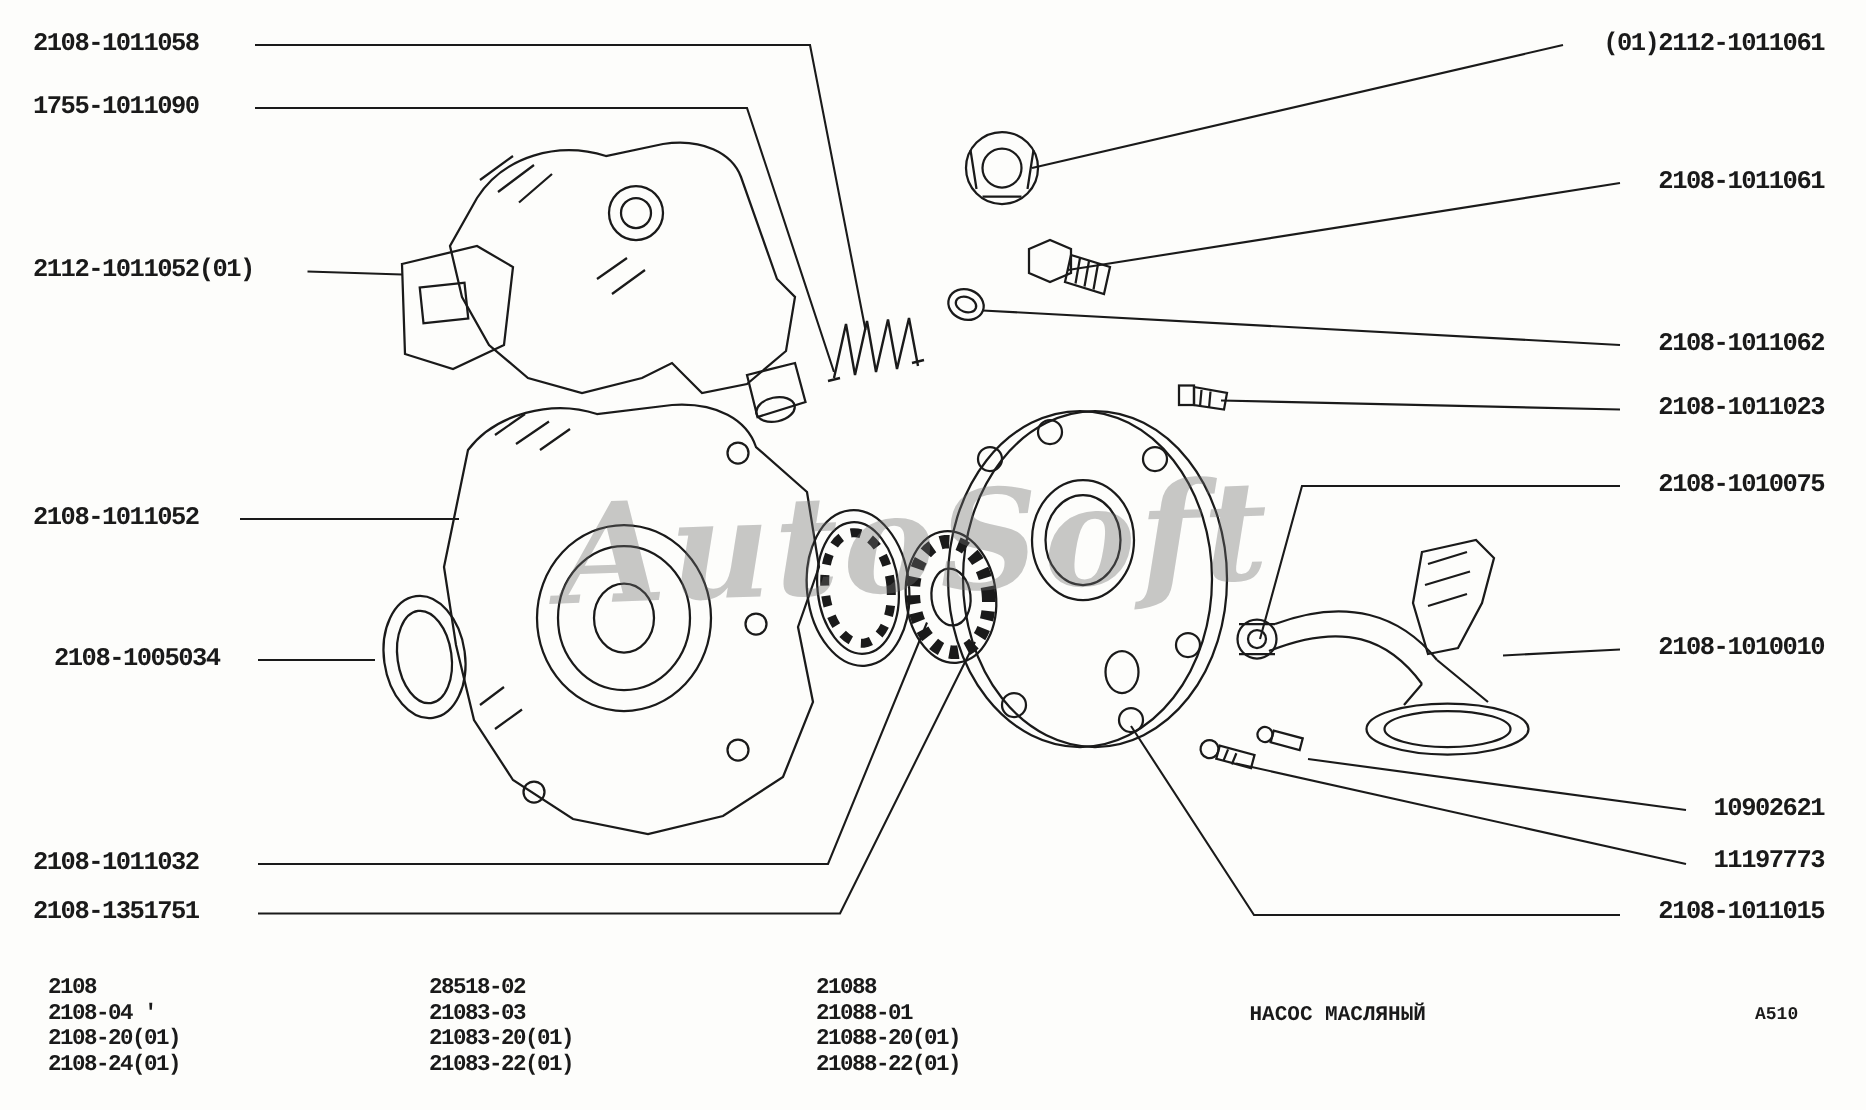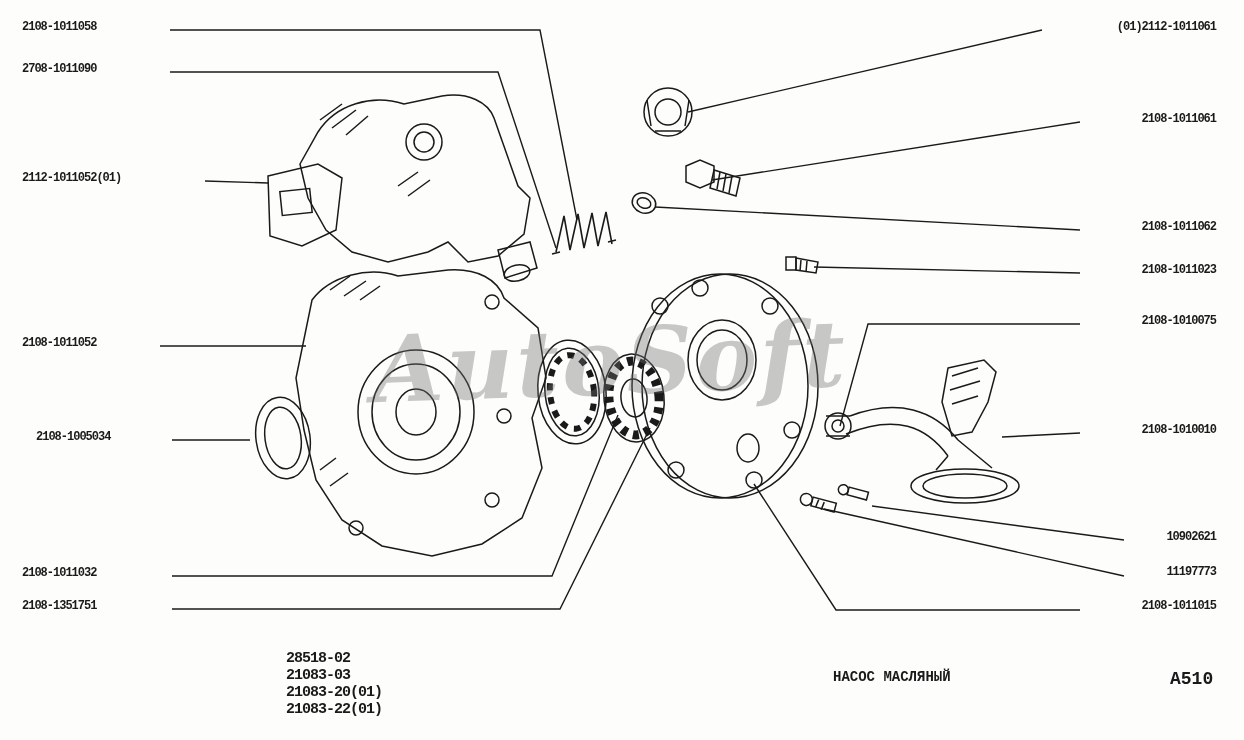--- a/index.html
+++ b/index.html
@@ -8,21 +8,21 @@
     width:1244px;height:740px;
     background:#fdfdfb;
     overflow:hidden;
     font-family:"Liberation Mono","DejaVu Sans Mono",monospace;
     color:#1a1a1a;
   }
   svg.art{position:absolute;left:0;top:0;}
   .lbl{
     position:absolute;
     font-weight:700;
-    font-size:12px;
+    font-size:17px;
     letter-spacing:-1px;
     white-space:nowrap;
   }
   .lbl.right{text-align:center;}
   .watermark{
     position:absolute;
     left:372px;top:308px;
     font-family:"DejaVu Serif","Liberation Serif",serif;
     font-style:italic;
     font-weight:700;
@@ -42,21 +42,21 @@
     white-space:nowrap;
   }
   .caption{
     position:absolute;
     top:669px;left:833px;
     font-weight:700;font-size:14px;letter-spacing:0px;
   }
   .sheetcode{
     position:absolute;
     top:669px;left:1170px;
-    font-weight:700;font-size:18px;
+    font-weight:700;font-size:12px;
   }
 </style>
 </head>
 <body>
 
 <div class="page">
 
   <svg class="art" width="1244" height="740" viewBox="0 0 1244 740">
 
     <g stroke="#1a1a1a" stroke-width="1.4" fill="none">
@@ -186,40 +186,52 @@
       <g transform="rotate(15 852 492)">
         <circle cx="843" cy="492" r="5"></circle>
         <rect x="848" y="488" width="20" height="8"></rect>
       </g>
     </g>
   </svg>
 
   <div class="watermark">AutoSoft</div>
 
   <div class="lbl" style="left:22px;top:20px">2108-1011058</div>
-  <div class="lbl" style="left:22px;top:62px">2708-1011090</div>
+  <div class="lbl" style="left:22px;top:62px">1755-1011090</div>
   <div class="lbl" style="left:22px;top:171px">2112-1011052(01)</div>
   <div class="lbl" style="left:22px;top:336px">2108-1011052</div>
   <div class="lbl" style="left:36px;top:430px">2108-1005034</div>
   <div class="lbl" style="left:22px;top:566px">2108-1011032</div>
   <div class="lbl" style="left:22px;top:599px">2108-1351751</div>
 
   <div class="lbl right" style="right:28px;top:20px">(01)2112-1011061</div>
   <div class="lbl right" style="right:28px;top:112px">2108-1011061</div>
   <div class="lbl right" style="right:28px;top:220px">2108-1011062</div>
   <div class="lbl right" style="right:28px;top:263px">2108-1011023</div>
   <div class="lbl right" style="right:28px;top:314px">2108-1010075</div>
   <div class="lbl right" style="right:28px;top:423px">2108-1010010</div>
   <div class="lbl right" style="right:28px;top:530px">10902621</div>
   <div class="lbl right" style="right:28px;top:565px">11197773</div>
   <div class="lbl right" style="right:28px;top:599px">2108-1011015</div>
 
+  <div class="tcol" style="left:32px">
+    <div class="cell">2108</div>
+    <div class="cell">2108-04 '</div>
+    <div class="cell">2108-20(01)</div>
+    <div class="cell">2108-24(01)</div>
+  </div>
   <div class="tcol" style="left:286px">
     <div class="cell">28518-02</div>
     <div class="cell">21083-03</div>
     <div class="cell">21083-20(01)</div>
     <div class="cell">21083-22(01)</div>
   </div>
+  <div class="tcol" style="left:544px">
+    <div class="cell">21088</div>
+    <div class="cell">21088-01</div>
+    <div class="cell">21088-20(01)</div>
+    <div class="cell">21088-22(01)</div>
+  </div>
 
   <div class="caption">НАСОС МАСЛЯНЫЙ</div>
   <div class="sheetcode">А510</div>
 
 </div>
 
 </body></html>

